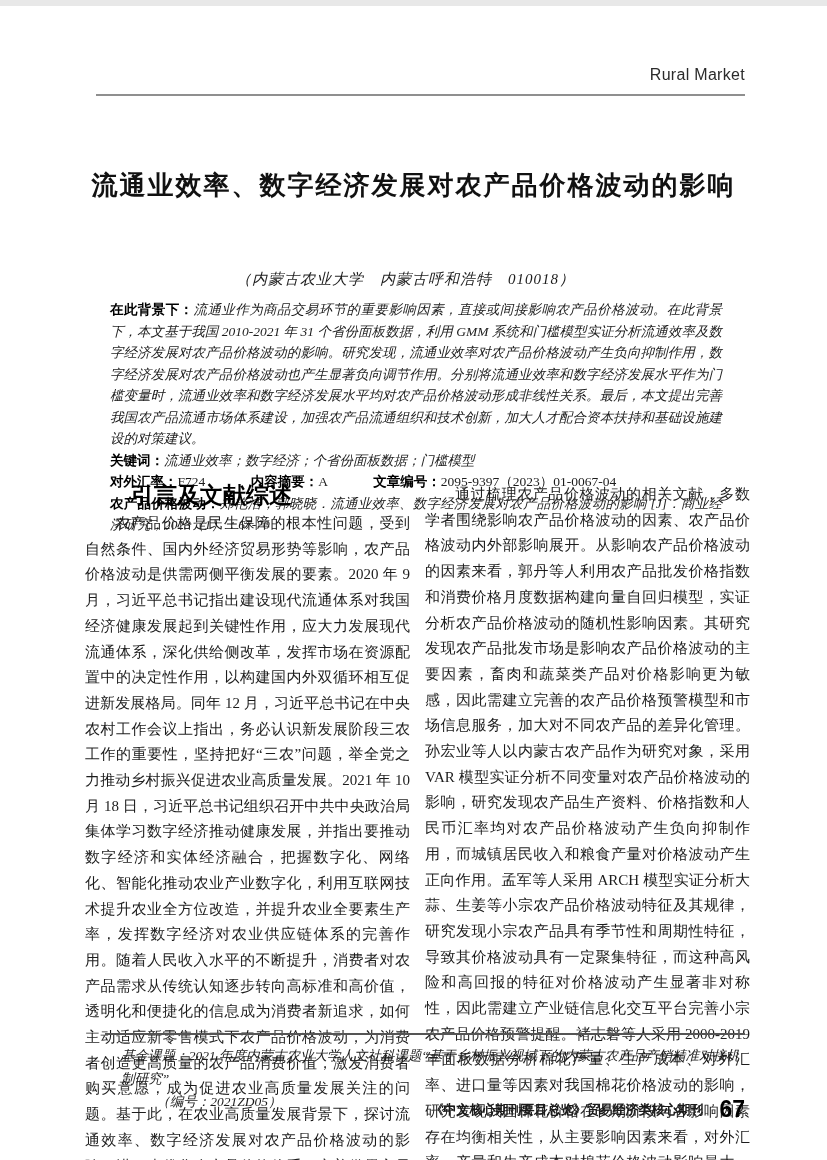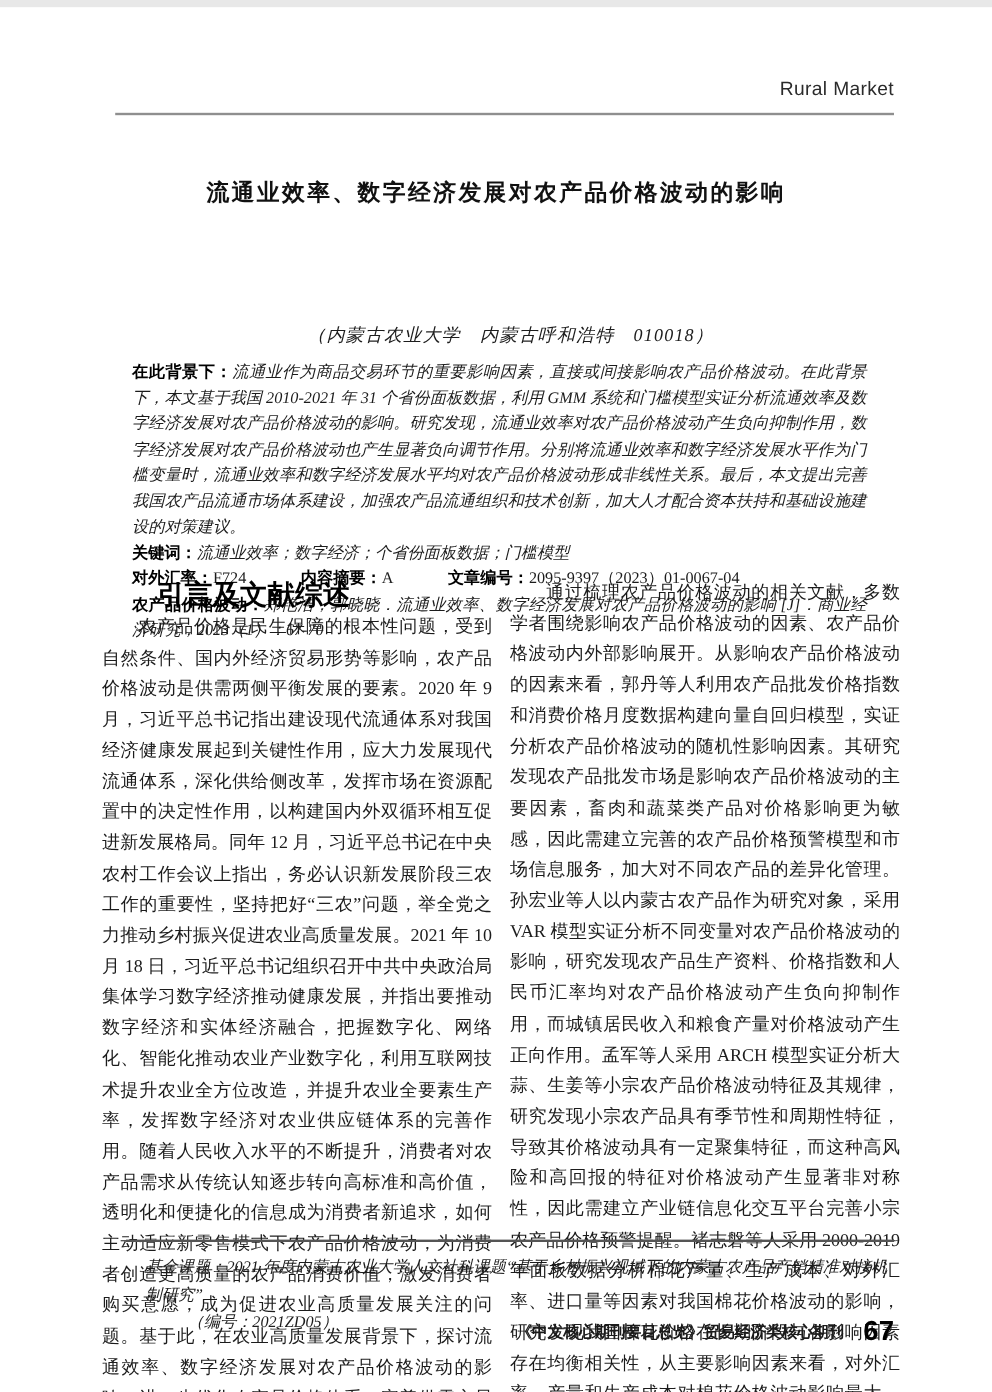--- a/index.html
+++ b/index.html
@@ -17,34 +17,34 @@
     position:absolute;top:60px;right:82px;
     font-family:"Liberation Sans","DejaVu Sans",sans-serif;
     font-size:16px;color:#2b2b2b;letter-spacing:.3px;
   }
   .header-rule{
     position:absolute;top:88px;left:96px;width:649px;height:2px;
     background:#8f8f8f;
   }
   
   .article-title{
-    position:absolute;top:142px;left:40px;width:747px;
+    position:absolute;top:162px;left:40px;width:747px;
     text-align:center;
     font-family:"Liberation Sans","DejaVu Sans",sans-serif;
-    font-weight:bold;font-size:19px;letter-spacing:2px;
+    font-weight:bold;font-size:26px;letter-spacing:2px;
     color:#111;margin:0;
   }
   .authors{
     position:absolute;top:240px;left:40px;width:747px;
     text-align:center;font-size:15px;
   }
   .authors .name{font-weight:bold;font-family:"Liberation Sans","DejaVu Sans",sans-serif;}
   .authors .role{font-style:italic;font-size:14px;margin:0 14px 0 6px;}
   .affiliation{
-    position:absolute;top:264px;left:52px;width:747px;
+    position:absolute;top:264px;left:32px;width:747px;
     text-align:center;font-style:italic;font-size:15px;letter-spacing:1px;
   }
   
   .meta-block{
     position:absolute;top:293px;left:110px;width:612px;
     font-size:13.5px;line-height:21.5px;text-align:justify;
   }
   .meta-block p{margin:0;}
   .lbl{
     font-family:"Liberation Sans","DejaVu Sans",sans-serif;

